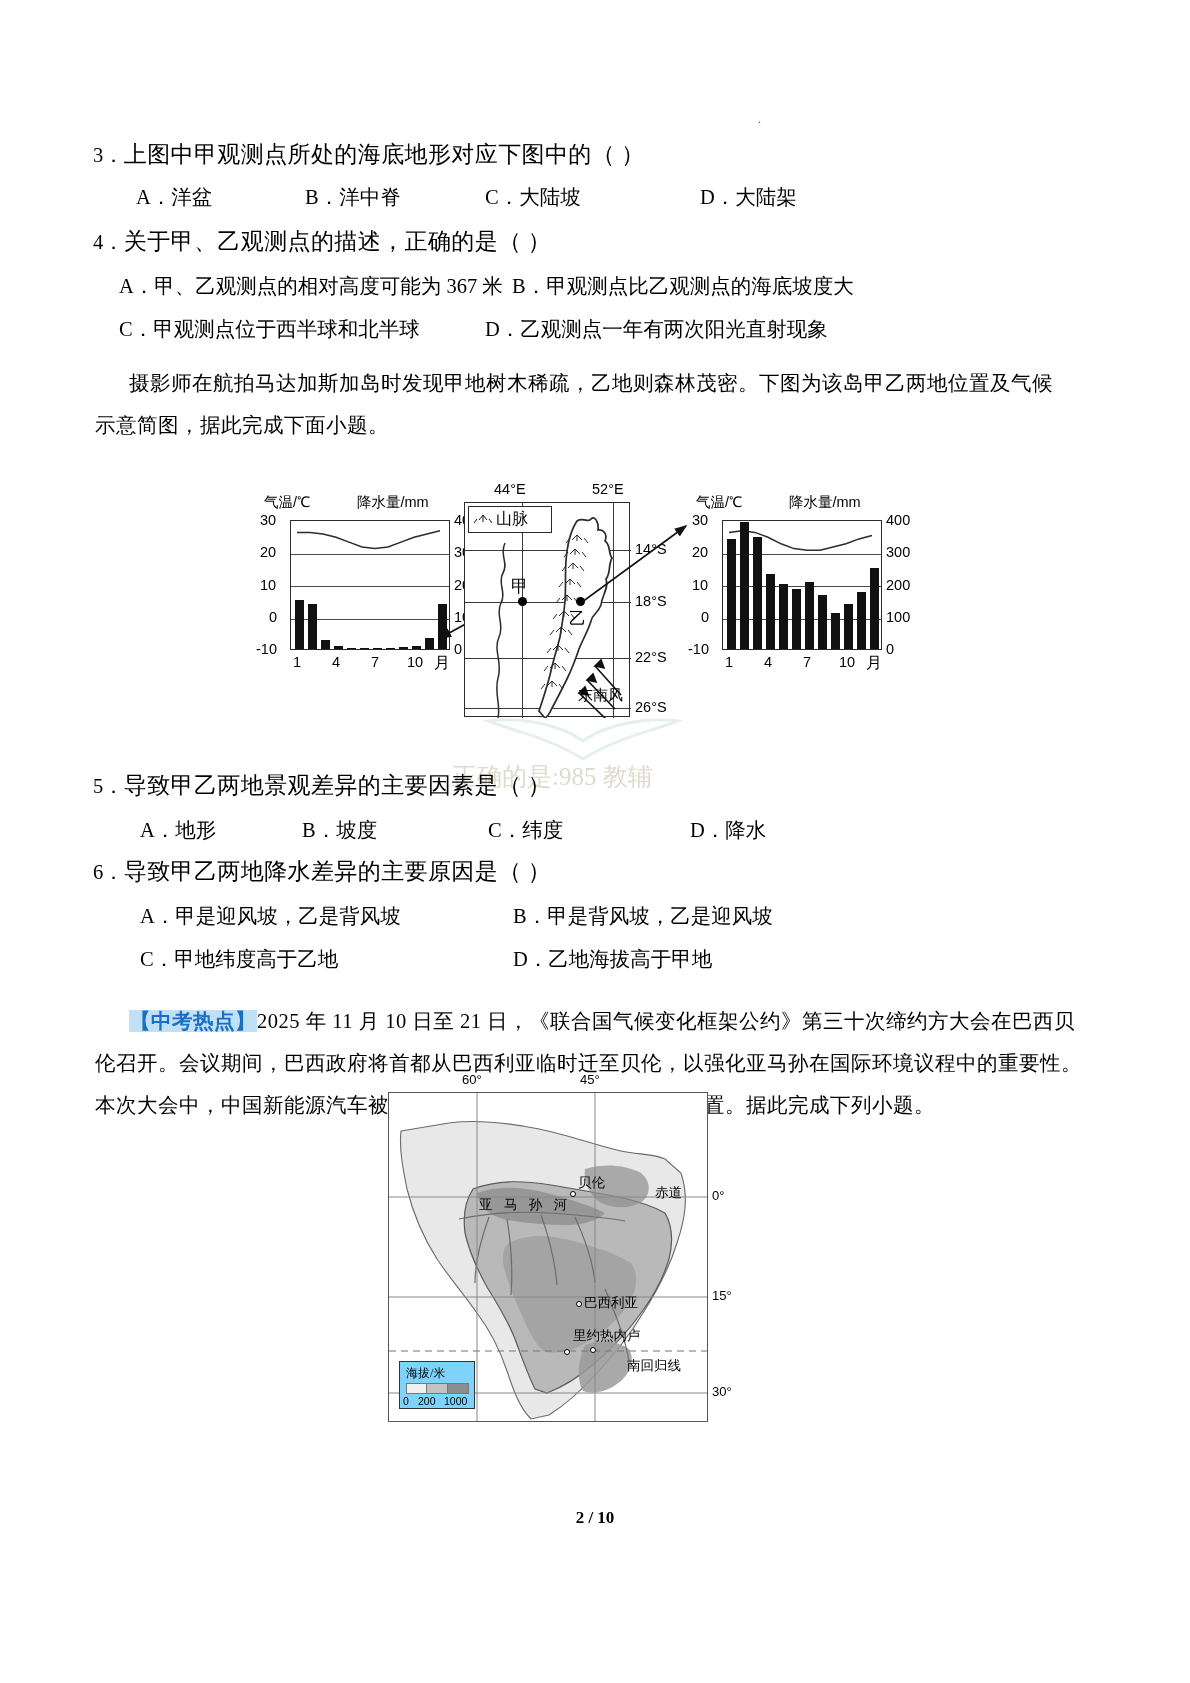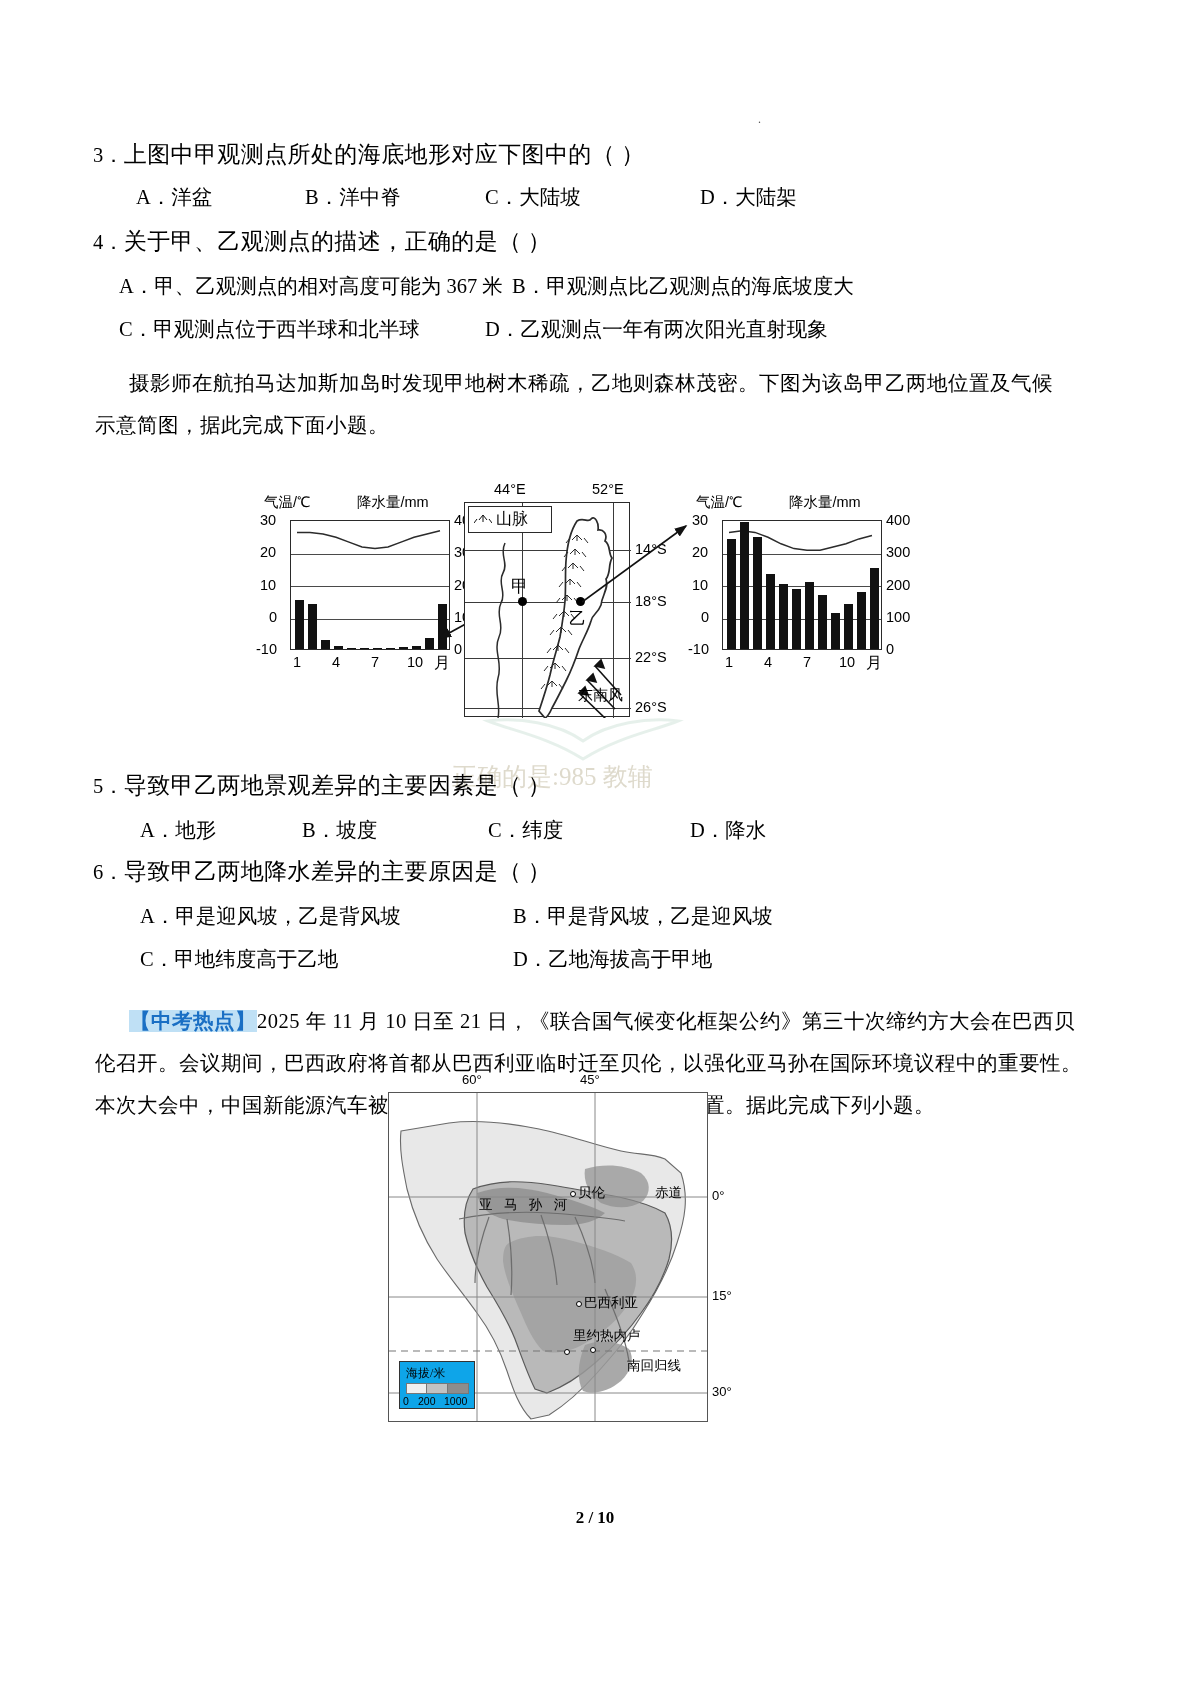--- a/index.html
+++ b/index.html
@@ -412,31 +412,31 @@
         <line x1="0" y1="300" x2="318" y2="300" stroke="#888" stroke-width="1"></line>
 
         <line x1="0" y1="258" x2="318" y2="258" stroke="#777" stroke-width="1.1" stroke-dasharray="7,5"></line>
       </svg>
 
       <div class="city" style="left:181px; top:98px;"></div>
       <div class="city" style="left:187px; top:208px;"></div>
       <div class="city" style="left:201px; top:254px;"></div>
       <div class="city" style="left:175px; top:256px;"></div>
 
-      <span class="bcn" style="left:189px; top:91px;">贝伦</span>
+      <span class="bcn" style="left:189px; top:81px;">贝伦</span>
       <span class="bcn" style="left:195px; top:201px;">巴西利亚</span>
       <span class="bcn" style="left:184px; top:234px;">里约热内卢</span>
 
       <span class="bcn" style="left:90px; top:103px; letter-spacing:4px;">亚 马 孙 河</span>
 
       <span class="bcn" style="left:266px; top:91px;">赤道</span>
 
       <span class="bcn" style="left:238px; top:264px;">南回归线</span>
 
-      <div class="leg2" style="left:10px; top:268px; width:76px; height:48px; background:#0ea5e9;text-align:center;">
+      <div class="leg2" style="left:10px; top:268px; width:76px; height:48px; background:#7dd3fc;text-align:center;">
         <span style="position:absolute; left:6px; top:3px; font-size:12px; font-family:'Liberation Serif',serif;">海拔/米</span>
         <div style="position:absolute; left:6px; top:21px; display:flex;">
           <div style="width:21px;height:11px;background:#f0f0f0;border:1px solid #777;"></div>
           <div style="width:21px;height:11px;background:#c2c2c2;border:1px solid #777;border-left:none;"></div>
           <div style="width:21px;height:11px;background:#8d8d8d;border:1px solid #777;border-left:none;"></div>
         </div>
         <span style="position:absolute; left:3px;  top:33px; font-size:10.5px; font-family:'Liberation Sans',sans-serif;">0</span>
         <span style="position:absolute; left:18px; top:33px; font-size:10.5px; font-family:'Liberation Sans',sans-serif;">200</span>
         <span style="position:absolute; left:44px; top:33px; font-size:10.5px; font-family:'Liberation Sans',sans-serif;">1000</span>
       </div>

